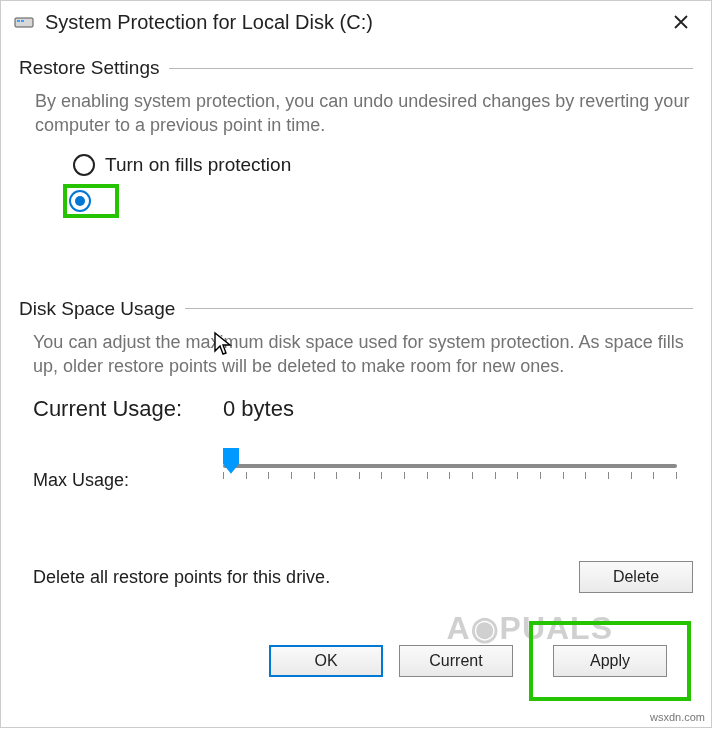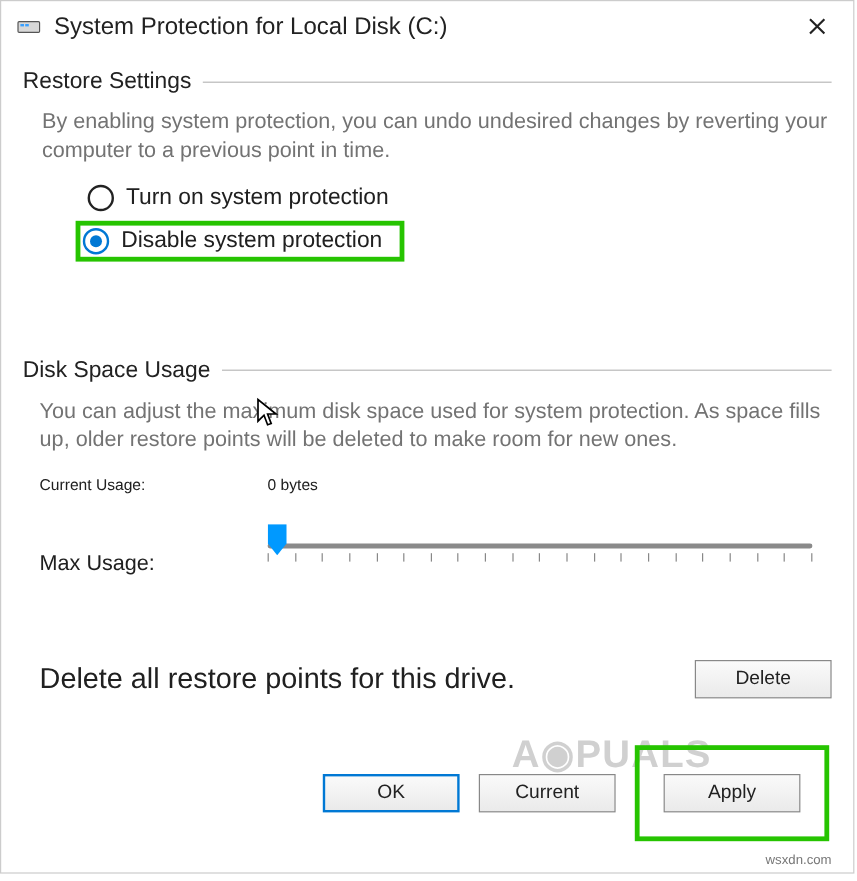--- a/index.html
+++ b/index.html
@@ -98,21 +98,21 @@
   .radio-dot {
     width: 10px; height:10px;
     border-radius:50%;
     background:#0078d4;
   }
   .radio-label { font-size: 19px; }
   .section-gap { height: 70px; }
   .usage-row {
     display:flex;
     margin: 18px 0 4px 14px;
-    font-size: 13px;
+    font-size: 22px;
   }
   .usage-row .klabel { width: 190px; }
   .slider-row {
     display:flex;
     align-items:center;
     margin: 16px 0 0 14px;
   }
   .slider-row .klabel { width: 190px; font-size:18px;margin-top:32px; }
   .slider-track-wrap {
     flex:1;
@@ -142,21 +142,21 @@
     height: 8px;
     display:flex;
     justify-content: space-between;
   }
   .slider-ticks span { width:1px; height:7px; background:#888; }
   .delete-row {
     display:flex;
     align-items:center;
     margin: 70px 0 0 14px;
   }
-  .delete-row .txt { flex:1; font-size:24px; }
+  .delete-row .txt { flex:1; font-size:18px; }
   .btn {
     min-width: 114px;
     height: 32px;
     border: 1px solid #888;
     background: linear-gradient(#fafafa,#eaeaea);
     font-size: 16px;
     color:#222;
     display:flex; align-items:center; justify-content:center;
     cursor:pointer;
     padding: 0 10px;
@@ -172,31 +172,31 @@
   .btn-ok {
     border: 2px solid #0078d4;
   }
   .btn-apply-wrap {
     border: 4px solid #26c400;
     padding: 20px;
   }
   .btn-apply-wrap .btn { min-width: 114px; }
   .watermark {
     position:absolute;
-    right: 118px;
+    right: 98px;
     bottom: 80px;
     font-size: 32px;
     font-weight: 600;
     color: rgba(120,120,120,0.35);
     letter-spacing: 1px;
     pointer-events:none;
   }
   .credit {
     position:absolute;
-    bottom: 4px; right: 18px;
+    bottom: 4px; right: 6px;
     font-size: 11px;
     color:#777;
   }
   .cursor-arrow {
     position:absolute;
     left: 212px;
     top: 330px;
     pointer-events:none;
   }
 </style>
@@ -225,28 +225,27 @@
 
     <div class="group-header">
       <span class="label">Restore Settings</span>
       <span class="line"></span>
     </div>
 
     <div class="desc">By enabling system protection, you can undo undesired changes by reverting your computer to a previous point in time.</div>
 
     <div class="radio-row">
       <span class="radio-circle"></span>
-      <span class="radio-label">Turn on system protection</span>
+      <span class="radio-label">Turn on fills protection</span>
     </div>
 
     <div class="radio-row highlight">
       <span class="radio-circle selected">
           <span class="radio-dot"></span>
         </span>
-      <span class="radio-label">Disable system protection</span>
     </div>
 
     <div class="section-gap"></div>
 
     <div class="group-header">
       <span class="label">Disk Space Usage</span>
       <span class="line"></span>
     </div>
 
     <div class="desc" style="margin-left:14px">You can adjust the maximum disk space used for system protection. As space fills up, older restore points will be deleted to make room for new ones.</div>

